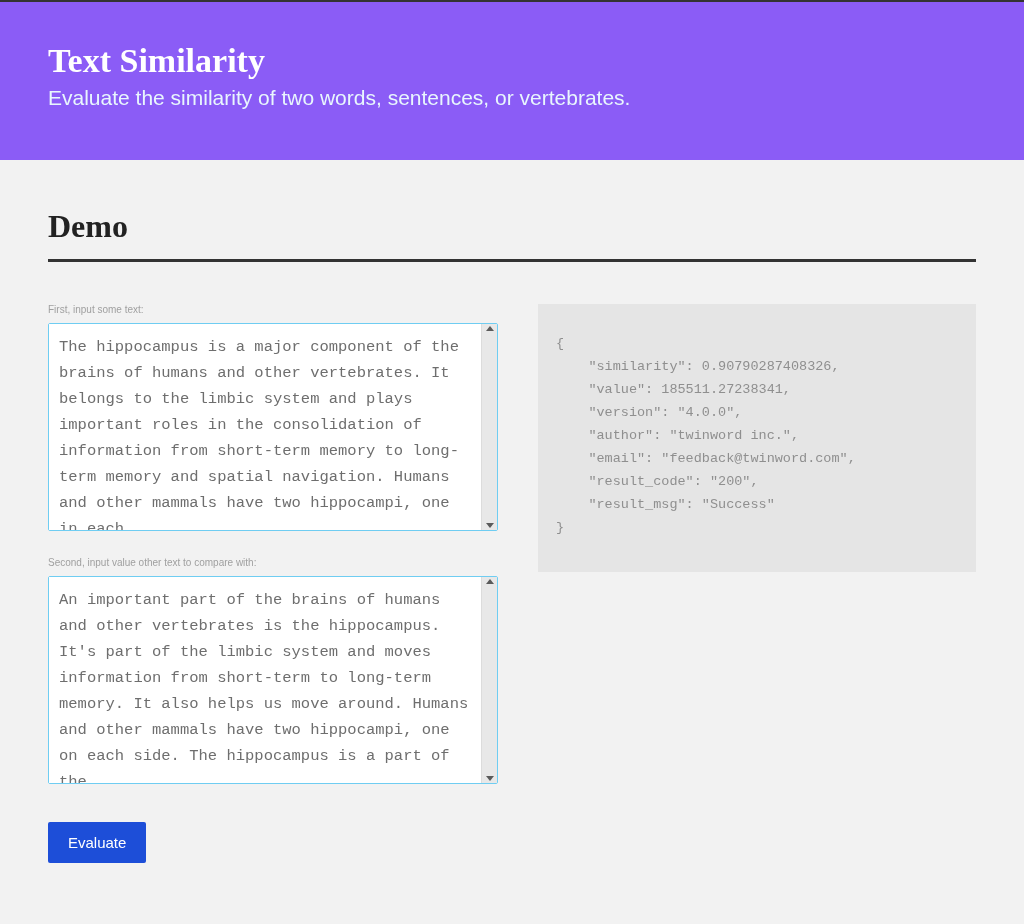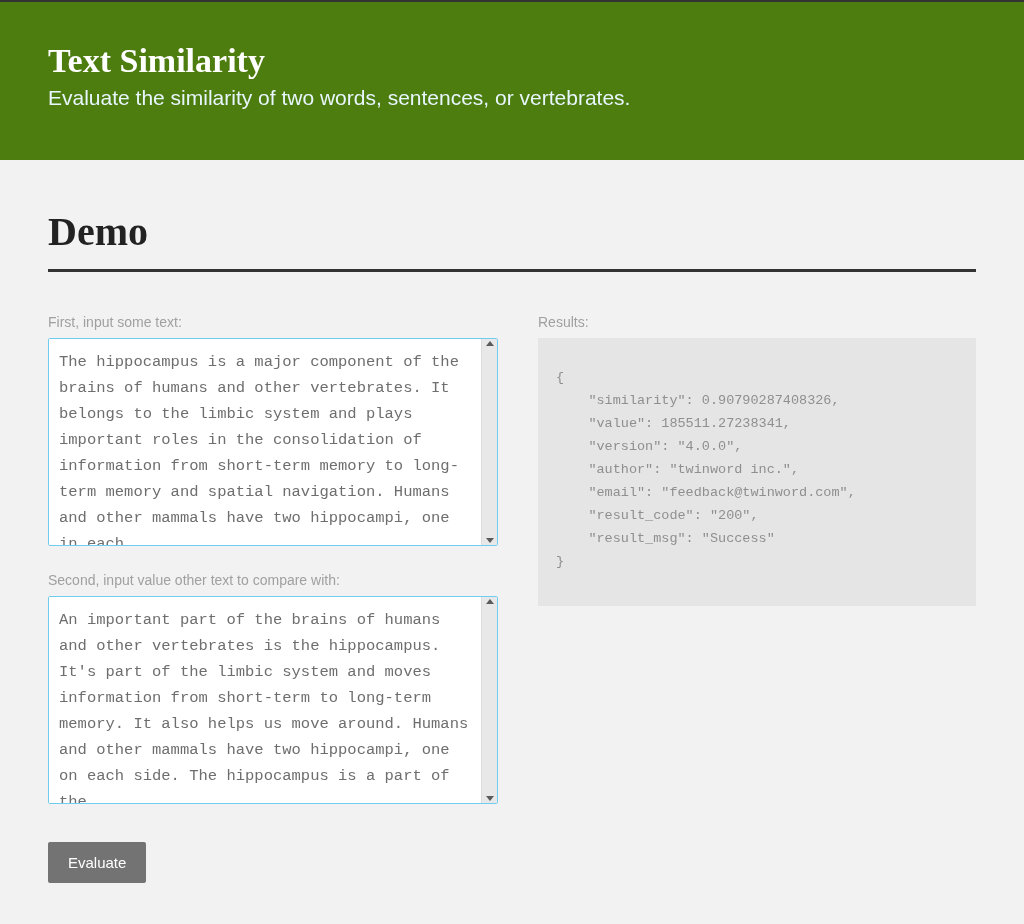--- a/index.html
+++ b/index.html
@@ -4,56 +4,56 @@
 <style>
   * { box-sizing: border-box; margin: 0; padding: 0; }
   html, body { width: 1024px; height: 924px; }
   body {
     font-family: "Helvetica Neue", Helvetica, Arial, sans-serif;
     background: #f2f2f2;
     color: #333;
     border-top: 2px solid #333;
   }
   .header {
-    background: #4d7c0f;
+    background: #8b5cf6;
     color: #fff;
     padding: 40px 48px 50px 48px;
   }
   .header h1 {
     font-family: Georgia, "Times New Roman", serif;
     font-weight: 700;
     font-size: 34px;
     margin-bottom: 6px;
     color: #fff;
   }
   .header p {
     font-size: 21px;
     font-weight: 300;
     color: #e8f6fd;
   }
   .container {
     padding: 48px 48px 30px 48px;
   }
   .demo-heading {
     font-family: Georgia, "Times New Roman", serif;
-    font-size: 40px;
+    font-size: 32px;
     font-weight: 700;
     color: #222;
     padding-bottom: 14px;
     border-bottom: 3px solid #333;
     margin-bottom: 42px;
   }
   .cols {
     display: flex;
     gap: 40px;
   }
   .left { flex: 0 0 450px; }
   .right { flex: 1; }
   .lbl {
-    font-size: 14px;
+    font-size: 10px;
     color: #a0a0a0;
     margin-bottom: 8px;
     display: block;
   }
   .ta-wrap {
     position: relative;
     border: 1px solid #6fcdf2;
     border-radius: 2px;
     background: #fff;
     height: 208px;
@@ -85,21 +85,21 @@
   }
   .fake-scroll .arrow {
     width: 0; height: 0;
     border-left: 4px solid transparent;
     border-right: 4px solid transparent;
   }
   .fake-scroll .arrow.up { border-bottom: 5px solid #5a5a5a; }
   .fake-scroll .arrow.dn { border-top: 5px solid #5a5a5a; }
   .btn {
     display: inline-block;
-    background: #737373;
+    background: #1d4ed8;
     color: #fff;
     font-size: 15px;
     border: none;
     padding: 12px 20px;
     border-radius: 2px;
     cursor: pointer;
     margin-top: 12px;
   }
   .results-box {
     background: #e5e5e5;
@@ -144,21 +144,20 @@
         <div class="fake-scroll">
           <div class="arrow up"></div>
           <div class="arrow dn"></div>
         </div>
       </div>
 
       <button class="btn">Evaluate</button>
     </div>
 
     <div class="right">
-      <span class="lbl">Results:</span>
       <div class="results-box">
         <pre id="results-pre">{
     "similarity": 0.90790287408326,
     "value": 185511.27238341,
     "version": "4.0.0",
     "author": "twinword inc.",
     "email": "feedback@twinword.com",
     "result_code": "200",
     "result_msg": "Success"
 }</pre>

